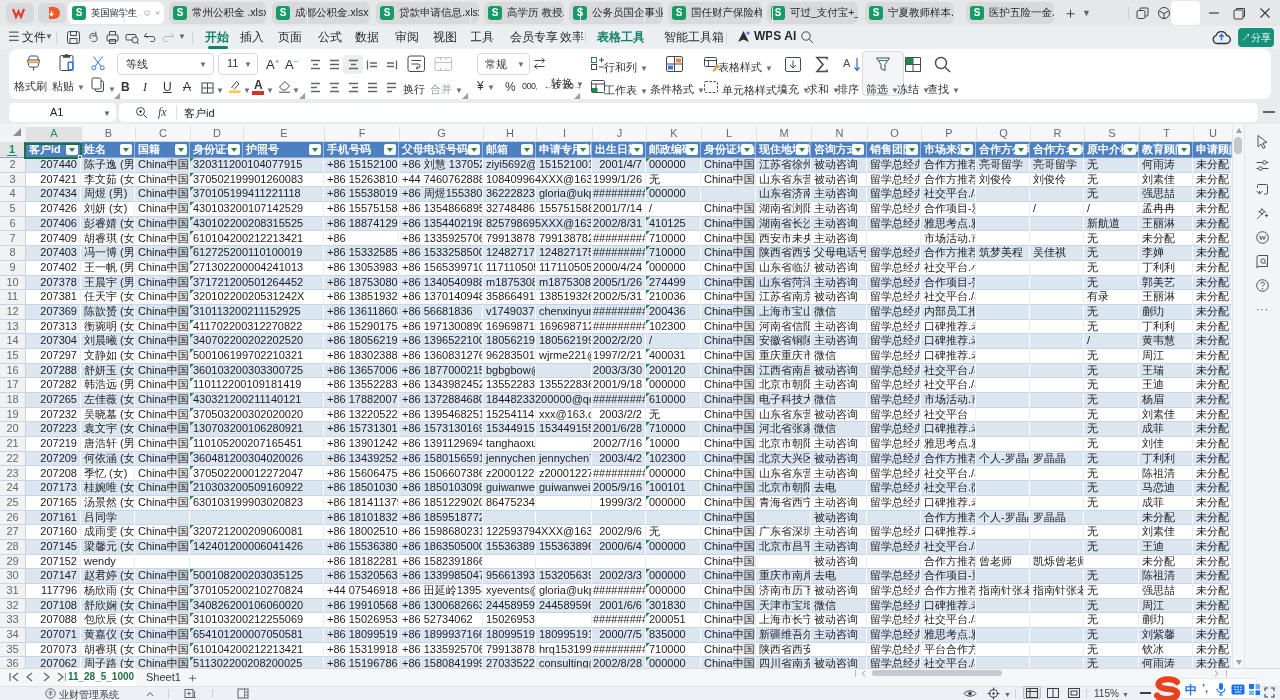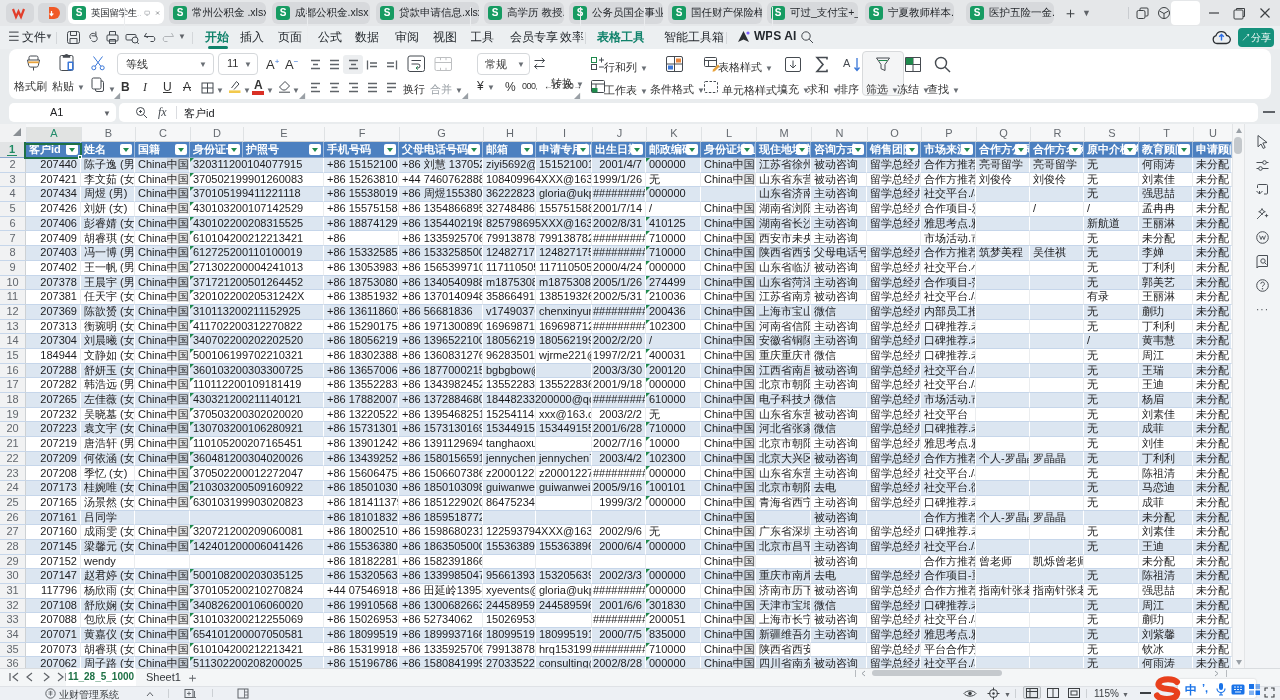--- a/index.html
+++ b/index.html
@@ -866,21 +866,21 @@
           <td>留学总经办</td>
           <td>口碑推荐.老客户</td>
           <td></td>
           <td></td>
           <td>/</td>
           <td>黄韦慧</td>
           <td>未分配</td>
         </tr>
 <tr class="w">
           <td class="rn">15</td>
-          <td class="num">184944</td>
+          <td class="num">207297</td>
           <td>文静如 (女)</td>
           <td>China<span class="zh">中国</span></td>
           <td colspan="2" class="tri">500106199702210321</td>
           <td>+86 18302388953</td>
           <td>+86 13608312765</td>
           <td>962835011@qq.</td>
           <td>wjrme221@163.</td>
           <td class="num">1997/2/21</td>
           <td class="tri">400031</td>
           <td>China<span class="zh">中国</span></td>

